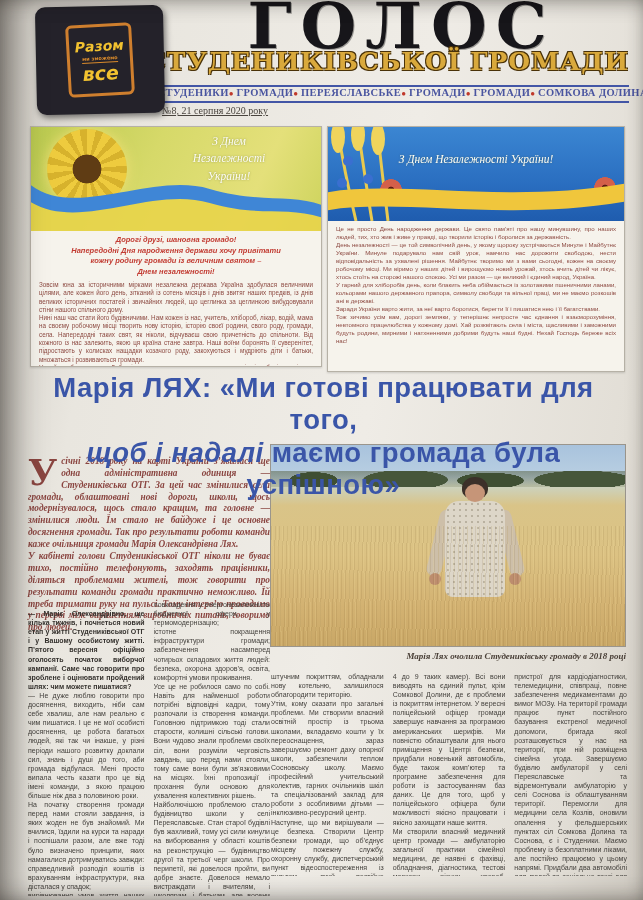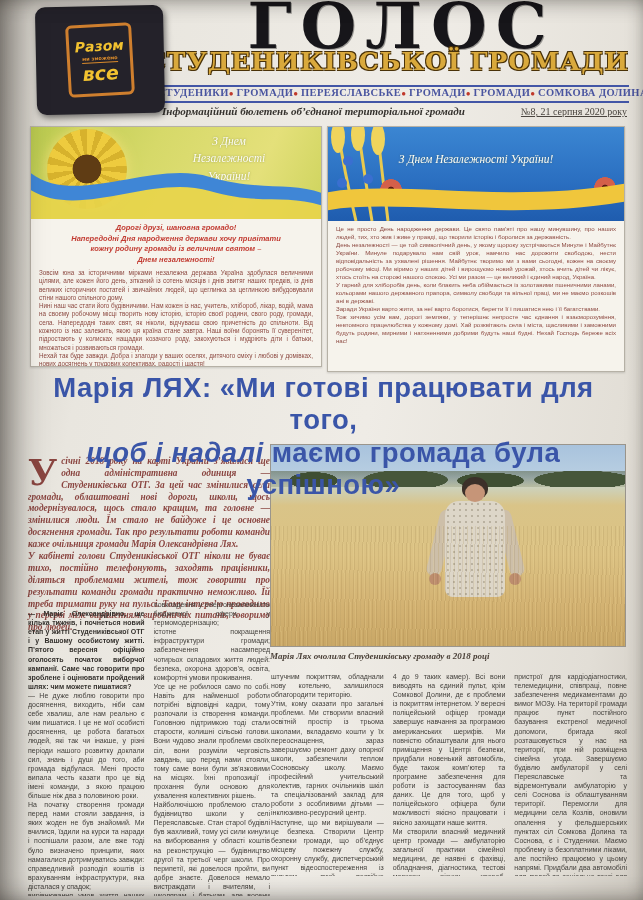--- a/index.html
+++ b/index.html
@@ -36,21 +36,21 @@
   #dateline{position:absolute;left:162px;right:16px;top:105px;display:flex;
         justify-content:space-between;align-items:baseline;}
   #tagline{font:italic bold 11px "Liberation Serif",serif;color:#35322e;}
   #issue{font:10px "Liberation Serif",serif;color:#4a453f;text-decoration:underline;}
   
   .card{position:absolute;top:126px;background:#f6f3ec;border:1px solid #b6b1a6;
         box-shadow:0 1px 2px rgba(0,0,0,.15);overflow:hidden;}
   #card-left{left:30px;width:292px;height:241px;}
   #card-right{left:327px;width:298px;height:246px;}
   .card-img{position:relative;width:100%;overflow:hidden;}
-  #card-left .card-img{height:92px;background:linear-gradient(115deg,#b9c94f 0%,#d6d969 40%,#e4e07a 75%,#cdd35c 100%);}
+  #card-left .card-img{height:104px;background:linear-gradient(115deg,#b9c94f 0%,#d6d969 40%,#e4e07a 75%,#cdd35c 100%);}
   #card-right .card-img{height:94px;background:linear-gradient(180deg,#3b86d2 0%,#2a6ec0 60%,#1f5cae 100%);}
   .sunflower{position:absolute;left:16px;top:2px;width:80px;height:80px;border-radius:50%;
         background:radial-gradient(circle,#5f3c14 0 25%,rgba(0,0,0,0) 26%),
                    repeating-conic-gradient(#eecb3e 0deg 13deg,#d7b22c 13deg 24deg);
         box-shadow:0 0 14px rgba(245,225,120,.9);filter:blur(.4px);}
   .banner-script{position:absolute;color:#fdfdf5;font:italic 11.5px "Liberation Serif",serif;
         text-align:center;white-space:pre-line;text-shadow:0 0 2px rgba(80,90,40,.5);line-height:1.5;}
   #card-left .banner-script{right:12px;top:6px;width:160px;}
   #card-right .banner-script{left:0;right:0;top:24px;}
   .ribbon-svg{position:absolute;left:0;bottom:0;width:100%;height:60px;}
@@ -95,21 +95,21 @@
   .w-hair{position:absolute;left:33px;top:0;width:26px;height:22px;border-radius:50% 50% 42% 42%;background:#3c3029;}
   .w-face{position:absolute;left:36px;top:7px;width:20px;height:18px;border-radius:50%;background:#c69578;}
   .w-dress{position:absolute;left:16px;top:24px;width:60px;height:96px;border-radius:14px 14px 8px 8px;
         background:#ddd6c8;
         background-image:radial-gradient(rgba(150,140,120,.5) 1px,rgba(0,0,0,0) 1.4px);
         background-size:6px 6px;}
   .w-armL{position:absolute;left:4px;top:32px;width:15px;height:68px;border-radius:8px;background:#cdbfa9;transform:rotate(14deg);}
   .w-armR{position:absolute;left:74px;top:32px;width:15px;height:68px;border-radius:8px;background:#cdbfa9;transform:rotate(-14deg);}
   .w-handL{position:absolute;left:0px;top:96px;width:12px;height:12px;border-radius:50%;background:#bd8d6e;}
   .w-handR{position:absolute;left:80px;top:96px;width:12px;height:12px;border-radius:50%;background:#bd8d6e;}
-  #caption{position:absolute;left:270px;top:651px;width:356px;text-align:left;
+  #caption{position:absolute;left:270px;top:651px;width:356px;text-align:right;
         font:italic bold 9px "Liberation Serif",serif;color:#4a4038;}
   #continuation{position:absolute;right:20px;top:879px;font:italic bold 10px "Liberation Serif",serif;color:#3a3734;margin-top:36px;}
 </style>
 </head>
 <body>
 
 <div id="page">
 
   <div id="logo">
     <div id="logo-frame">
@@ -117,21 +117,20 @@
       <span class="logo-l2">ми зможемо</span>
       <span class="logo-l3">все</span>
     </div>
   </div>
   <div id="main-title">ГОЛОС</div>
   <div id="sub-title">СТУДЕНИКІВСЬКОЇ ГРОМАДИ</div>
   <div class="blue-rule" id="rule1"></div>
   <div id="villages"><span>СТУДЕНИКИ</span><span>ГРОМАДИ</span><span>ПЕРЕЯСЛАВСЬКЕ</span><span>ГРОМАДИ</span><span>ГРОМАДИ</span><span>СОМКОВА ДОЛИНА</span></div>
   <div class="blue-rule" id="rule2"></div>
   <div id="dateline">
-    <span id="tagline">Інформаційний бюлетень об’єднаної територіальної громади</span>
     <span id="issue">№8, 21 серпня 2020 року</span>
   </div>
 
   <div class="card" id="card-left">
     <div class="card-img">
       <div class="sunflower"></div>
       <div class="banner-script">З Днем
 Незалежності
 України!</div>
       <svg class="ribbon-svg" viewBox="0 0 292 60" preserveAspectRatio="none">

